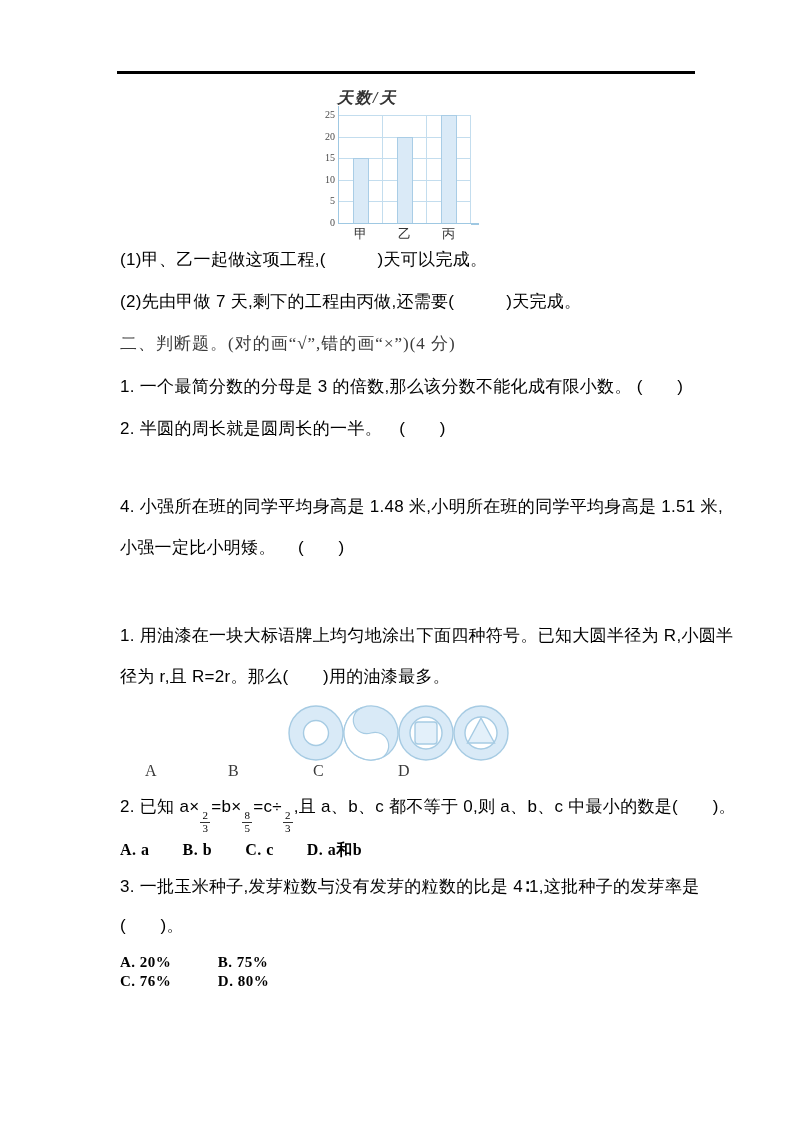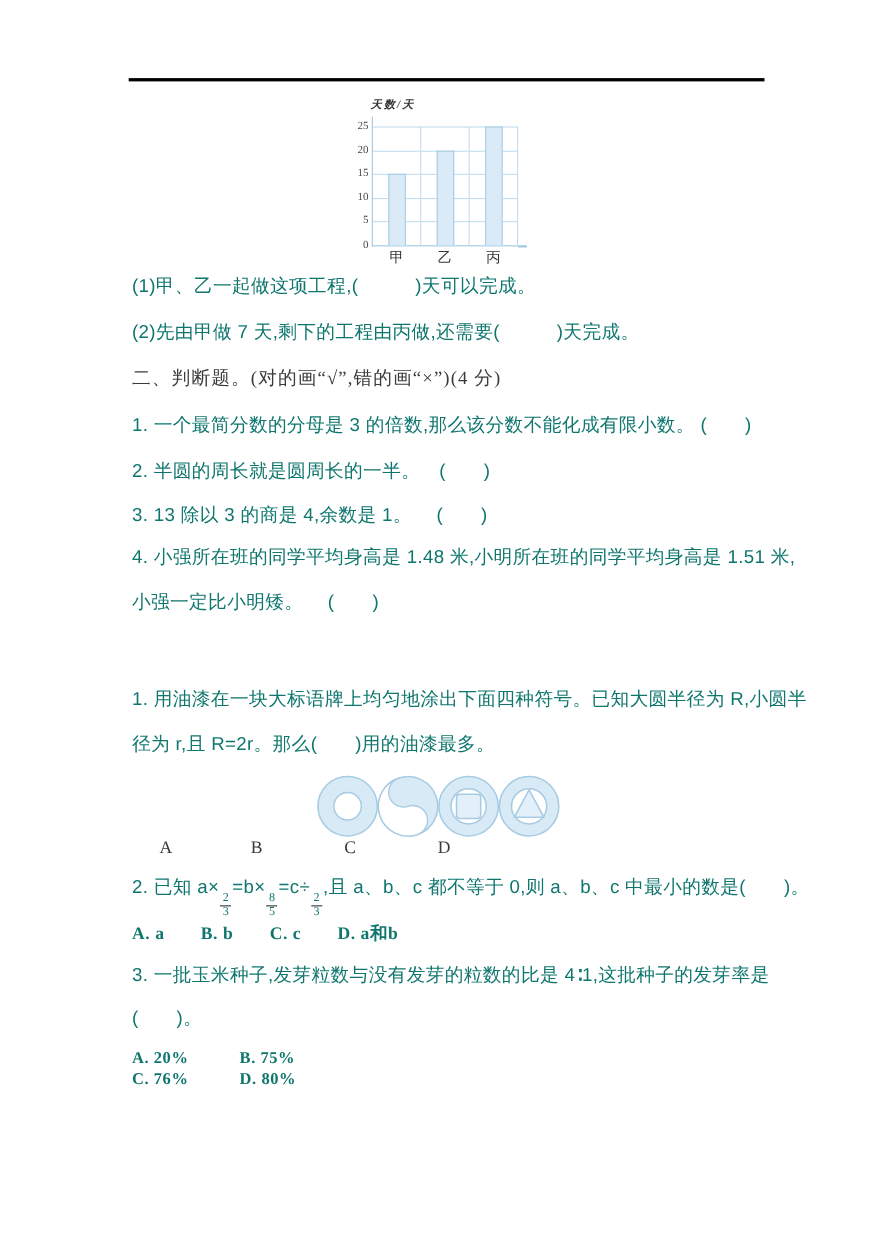--- a/index.html
+++ b/index.html
@@ -2,34 +2,34 @@
 <html><head>
 <meta charset="utf-8">
 <style>
   html,body{margin:0;padding:0;background:#fff;}
   .page{position:relative;width:793px;height:1122px;background:#ffffff;overflow:hidden;
         font-family:"Liberation Sans",sans-serif;color:#333;}
   .divider{position:absolute;left:117px;top:71px;width:578px;height:2.5px;background:#000;}
 
   
   .line{position:absolute;left:120px;font-size:17px;line-height:22px;white-space:nowrap;
-        letter-spacing:.3px;font-weight:500;color:#0f766e;}
+        letter-spacing:.3px;font-weight:500;color:#000000;}
   .serif{font-family:"Liberation Serif",serif;font-weight:400;color:#3a3a3a;letter-spacing:1px;}
   .opt{font-family:"Liberation Serif",serif;font-weight:700;font-size:15px;letter-spacing:.5px;}
 
   
   .frac{display:inline-flex;flex-direction:column;align-items:center;vertical-align:-7px;
         line-height:1.05;font-size:11px;font-family:"Liberation Serif",serif;margin:0 1px;}
   .frac .num{border-bottom:1px solid #333;padding:0 2px;}
   .frac .den{padding:0 2px;}
 
   
   .chart{position:absolute;left:320px;top:86px;width:175px;height:162px;}
   .ylabel{position:absolute;left:17px;top:2px;font-family:"Liberation Serif",serif;
-          font-style:italic;font-weight:bold;font-size:10px;color:#333;letter-spacing:2px;}
+          font-style:italic;font-weight:bold;font-size:16px;color:#333;letter-spacing:2px;}
   .plot{position:absolute;left:18px;top:29px;width:132px;height:108px;
         border-left:1.5px solid #9fc8e2;border-bottom:1.5px solid #9fc8e2;}
   .yaxis-ext{position:absolute;left:-1.5px;top:-9px;width:1.5px;height:9px;background:#9fc8e2;}
   .xaxis-ext{position:absolute;right:-8px;bottom:-1.5px;width:8px;height:1.5px;background:#9fc8e2;}
   .gridh{position:absolute;left:0;width:100%;height:1px;background:#c3ddee;}
   .gridv{position:absolute;top:0;width:1px;height:100%;background:#c3ddee;}
   .bar{position:absolute;bottom:0;width:16px;background:#daeaf7;border:1px solid #a9cde6;
        border-bottom:none;box-sizing:border-box;}
   .ytick{position:absolute;left:-23px;width:19px;text-align:right;
          font-family:"Liberation Serif",serif;font-size:10px;color:#4a4a4a;}
@@ -74,21 +74,20 @@
         <div class="cat" style="left: 103px;">丙</div>
       </div>
   </div>
 
   <div class="line" style="top:249px">(1)甲、乙一起做这项工程,(　　　)天可以完成。</div>
   <div class="line" style="top:291px">(2)先由甲做 7 天,剩下的工程由丙做,还需要(　　　)天完成。</div>
 
   <div class="line serif" style="top:333px">二、判断题。(对的画“√”,错的画“×”)(4 分)</div>
   <div class="line" style="top:376px">1. 一个最简分数的分母是 3 的倍数,那么该分数不能化成有限小数。 (　　)</div>
   <div class="line" style="top:418px">2. 半圆的周长就是圆周长的一半。　(　　)</div>
-  <div class="line" style="top:458px">3. 13 除以 3 的商是 4,余数是 1。　 (　　)</div>
   <div class="line" style="top:496px">4. 小强所在班的同学平均身高是 1.48 米,小明所在班的同学平均身高是 1.51 米,</div>
   <div class="line" style="top:537px">小强一定比小明矮。　 (　　)</div>
 
   <div class="line" style="top:625px">1. 用油漆在一块大标语牌上均匀地涂出下面四种符号。已知大圆半径为 R,小圆半</div>
   <div class="line" style="top:666px">径为 r,且 R=2r。那么(　　)用的油漆最多。</div>
 
   <svg class="symbols" width="224" height="68" viewBox="0 0 224 68">
 
     <g transform="translate(28,34)">
       <circle r="27" fill="#d9eaf7" stroke="#a6cbe3" stroke-width="1.4"></circle>

